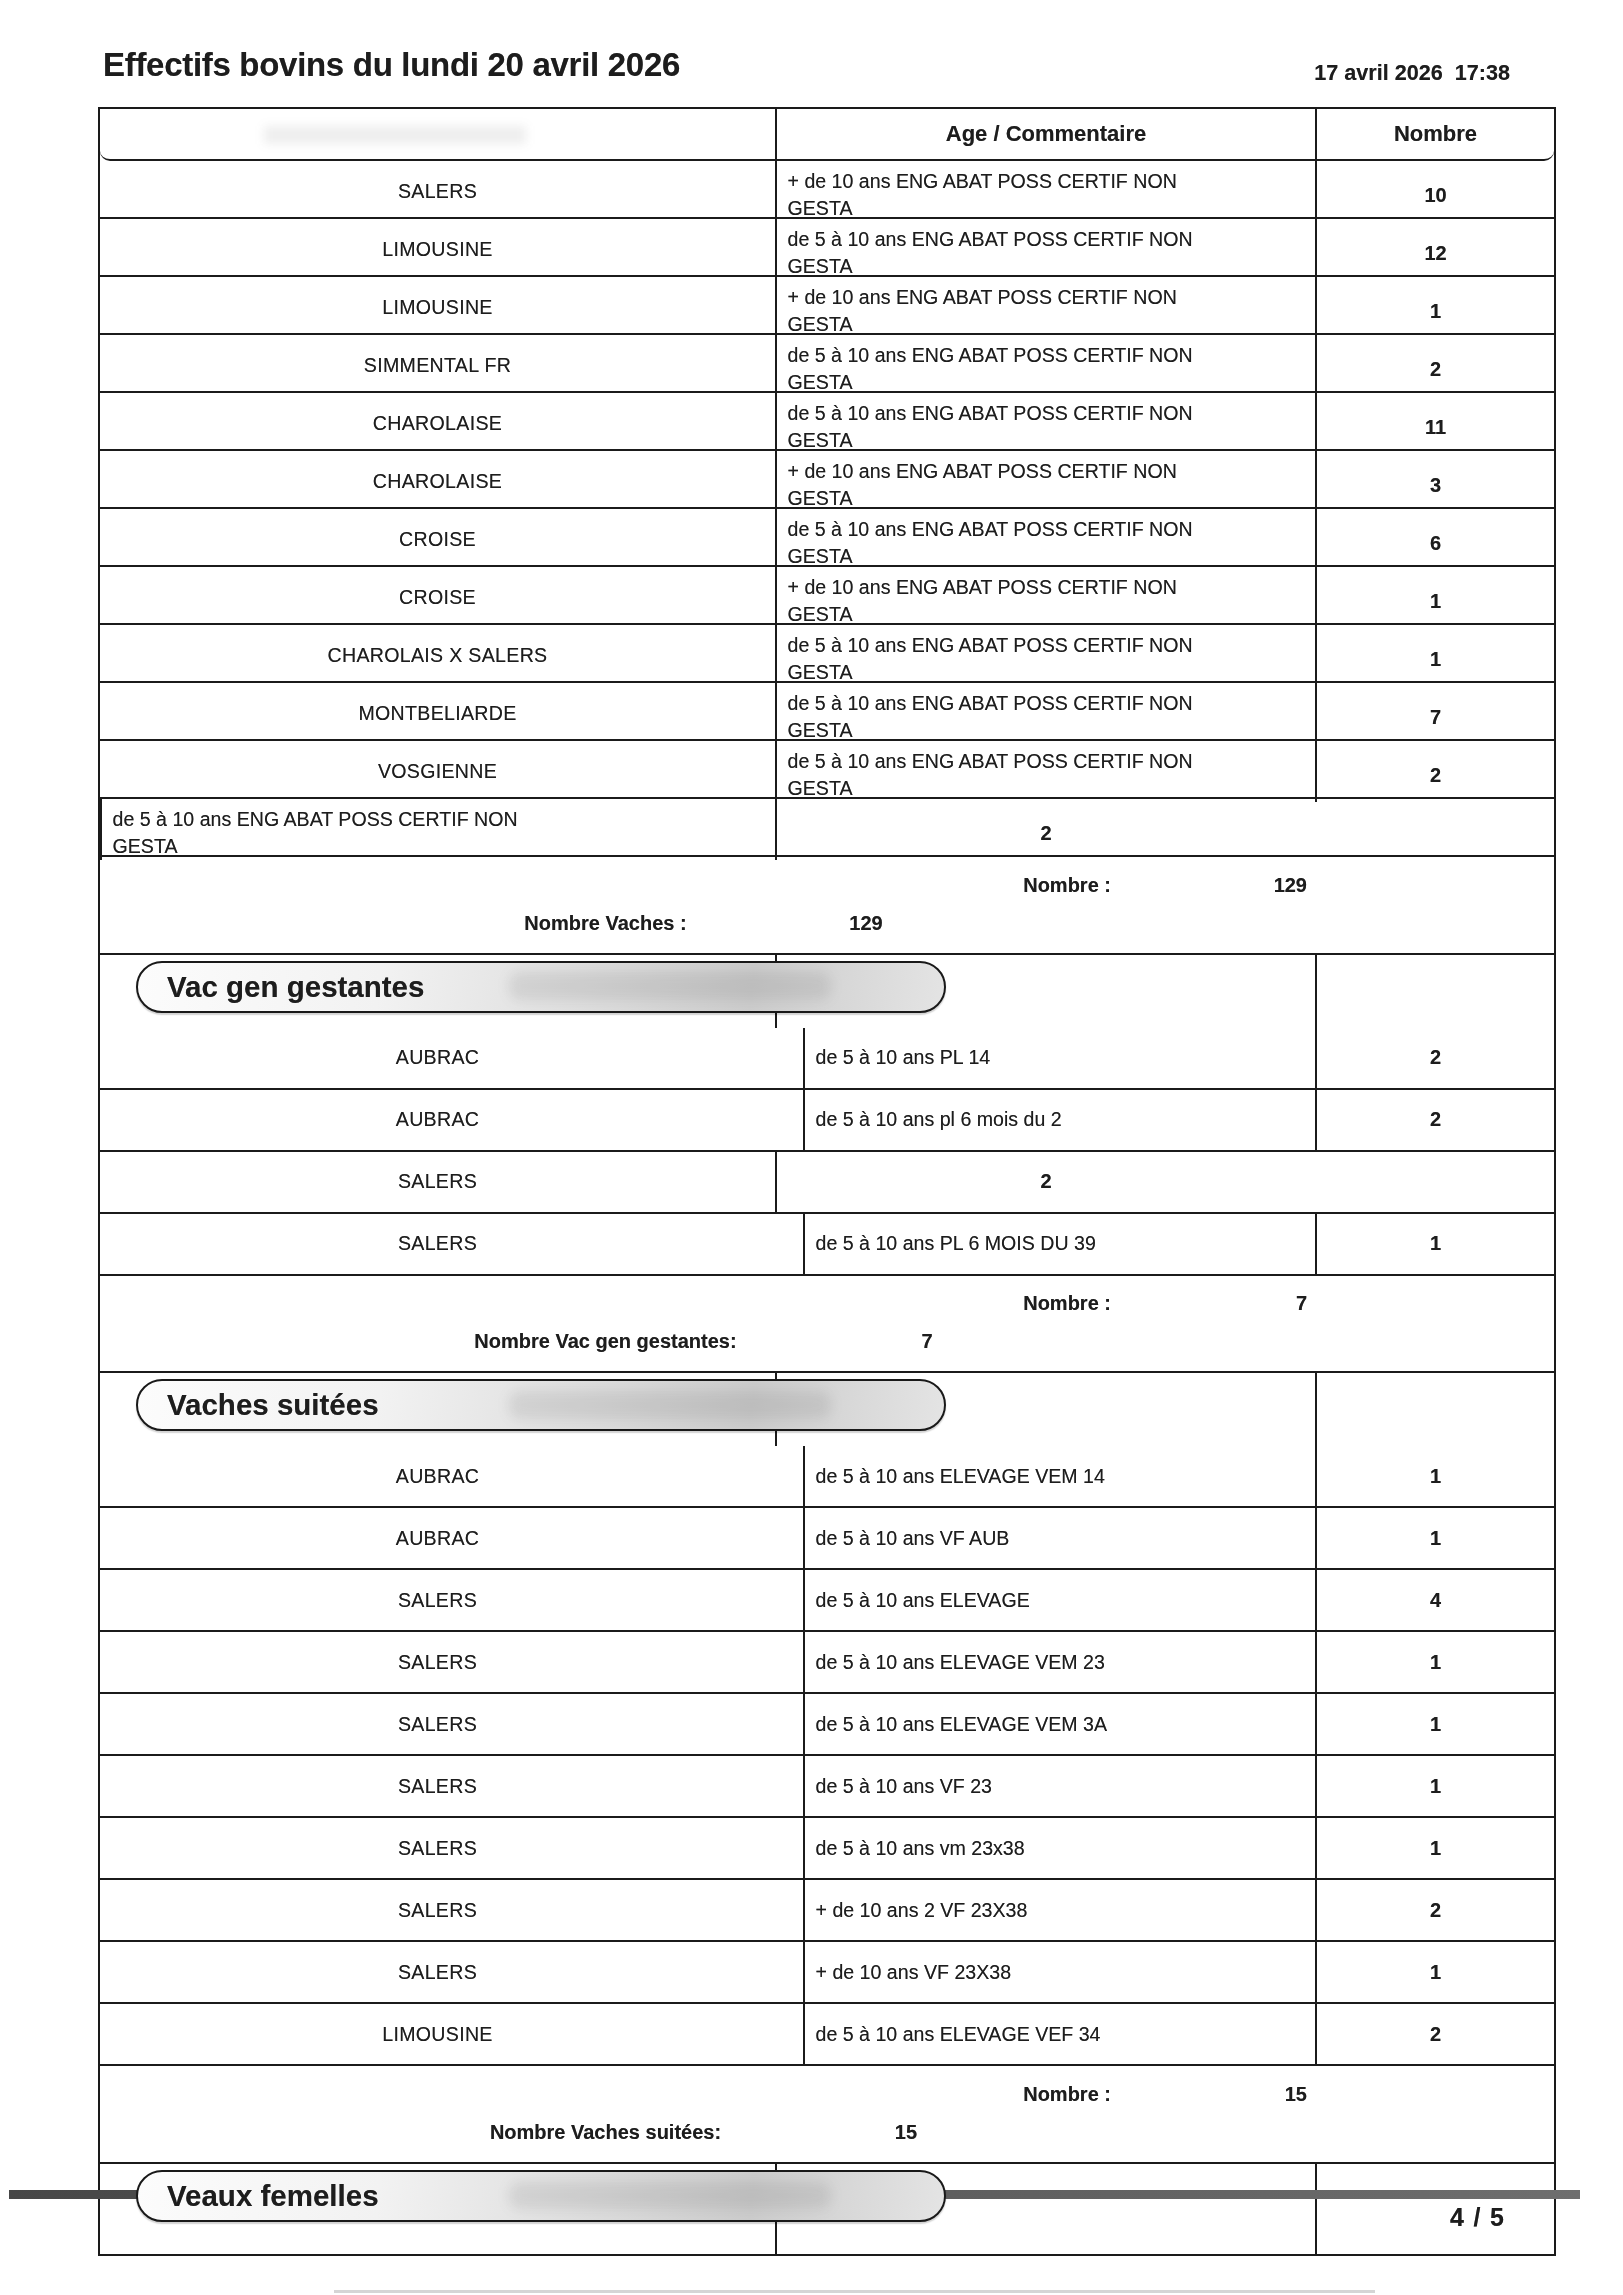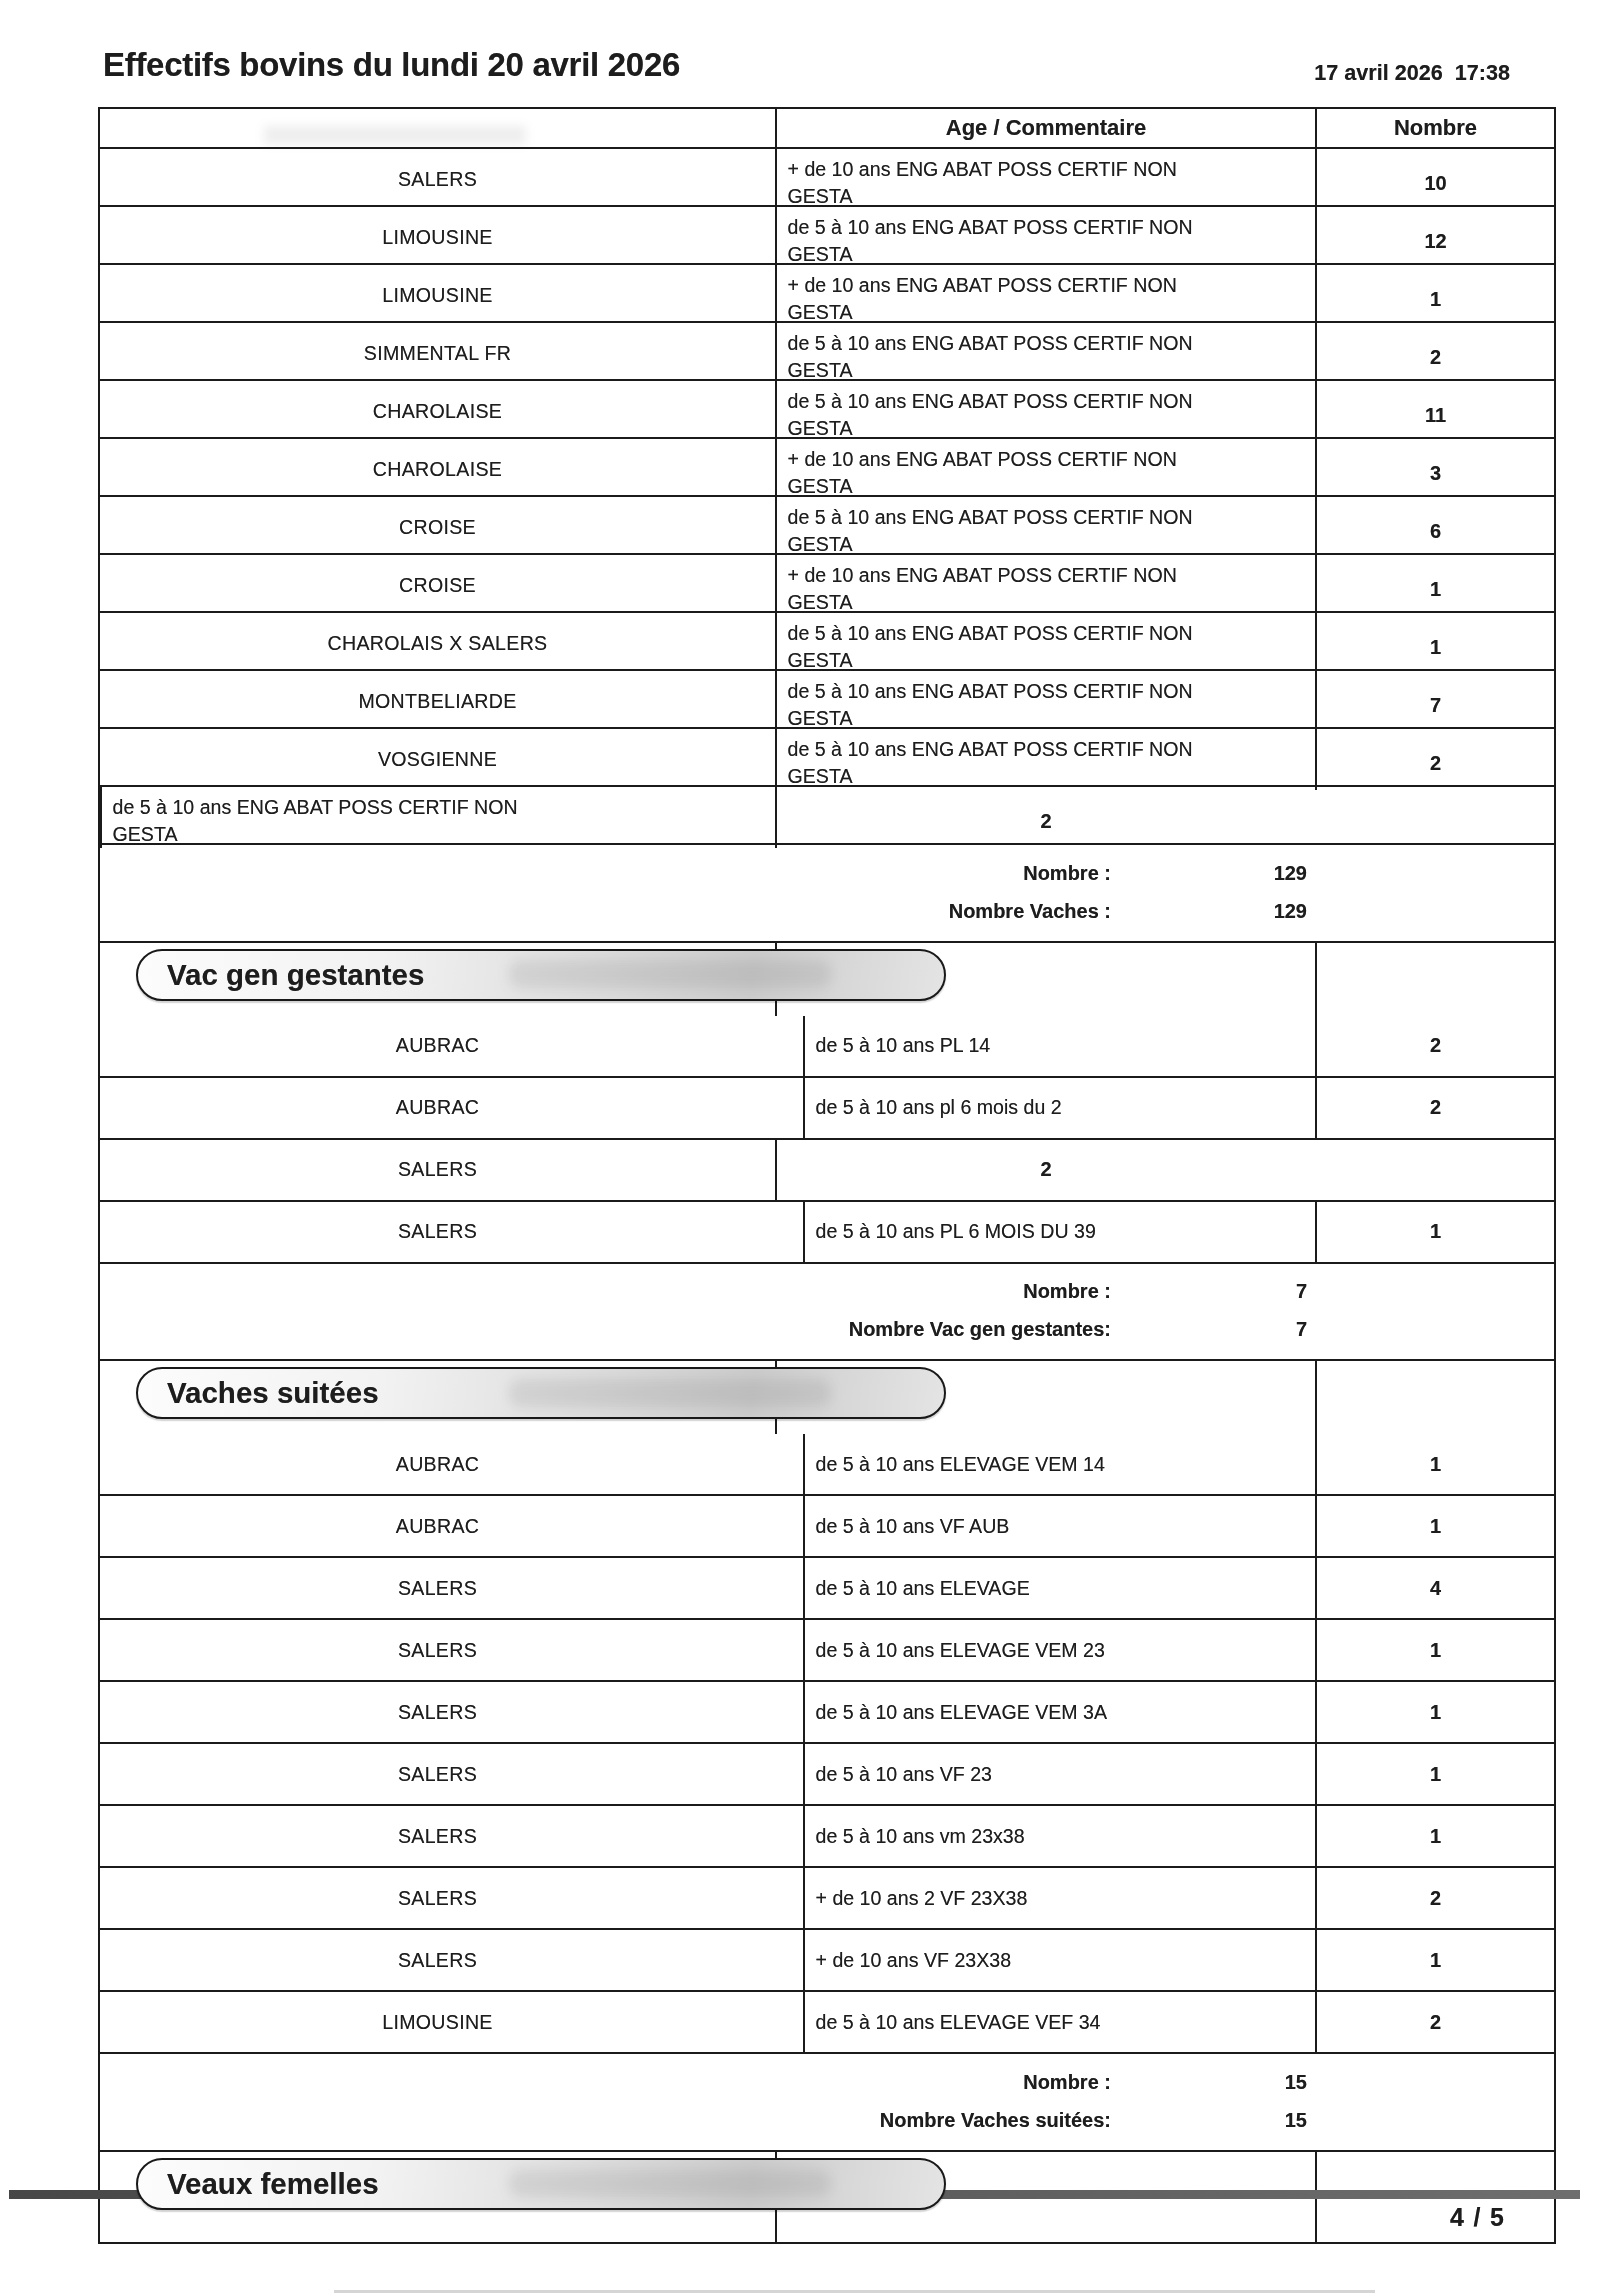--- a/index.html
+++ b/index.html
@@ -27,21 +27,21 @@
     background:#fff;
   }
   .trow{
     display:grid;grid-template-columns:675px 540px 1fr;
     box-sizing:border-box;position:relative;
     border-bottom:2.6px solid #1b1b1b;
   }
   .trow .c2,.trow .c3{border-left:2px solid #1b1b1b;}
   .cell{position:relative;box-sizing:border-box;}
 
-  .hrow{height:40px;}
+  .hrow{height:52px;border-radius:10px;}
   .hrow .cell{display:flex;align-items:center;justify-content:center;
     font-size:22px;font-weight:bold;}
 
   .drow.multi{height:58px;}
   .drow.single{height:62px;}
   .c1{display:flex;align-items:center;justify-content:center;font-size:19.6px;}
   .breed{letter-spacing:0.3px;}
   .comment{white-space:pre-line;}
   .multi .c2{padding:7.2px 6.5px 0 10.5px;font-size:19.6px;line-height:27px;}
   .multi .c3{padding-top:8.5px;display:flex;justify-content:center;align-items:center;
@@ -52,21 +52,21 @@
 
   
   .sumblock{
     box-sizing:border-box;border-bottom:2.6px solid #1b1b1b;
     padding:15.7px 0 17px 0;
   }
   .sumline{
     display:flex;justify-content:flex-end;align-items:baseline;
     font-size:20px;font-weight:bold;line-height:25px;margin-bottom:13px;
   }
-  .sumline:last-child{margin-bottom:0;}
+  .sumline:last-child{margin-bottom:0;justify-content:center;}
   .sumvalue{width:196px;text-align:right;margin-right:247px;}
 
   
   .pillrow{height:73px;border-bottom:none;}
   .pillrow.veauxrow{height:90px;}
   .pill{
     position:absolute;left:36px;top:5.9px;width:810px;height:52px;
     box-sizing:border-box;border:2px solid #191919;border-radius:27.5px;
     background:linear-gradient(97deg,#fcfcfc 0%,#f2f2f2 30%,#dedede 55%,#cccccc 76%,#e4e4e4 100%);
     display:flex;align-items:center;padding-left:29px;

